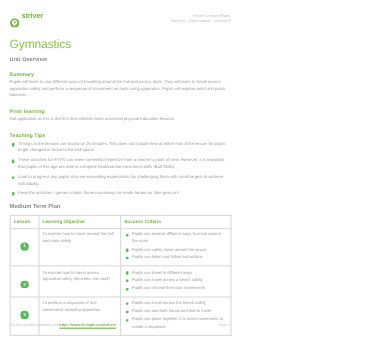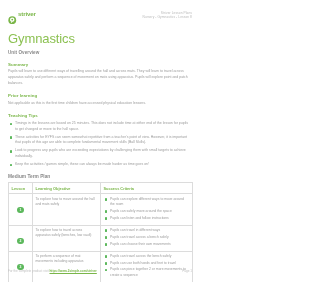--- a/index.html
+++ b/index.html
@@ -57,21 +57,21 @@
   .doc-meta-line {
     font-size: 3.2px;
     color: #b9b9b9;
     letter-spacing: 0.1px;
     white-space: nowrap;
   }
 
   
   .unit-title {
     margin: 6px 0 0 0;
-    font-size: 13px;
+    font-size: 10px;
     font-weight: normal;
     color: #8cc152;
     line-height: 1.1;
     letter-spacing: -0.1px;
   }
   .unit-subtitle {
     margin: 3.5px 0 0 0;
     font-size: 4.6px;
     font-weight: bold;
     color: #8a8a8a;

